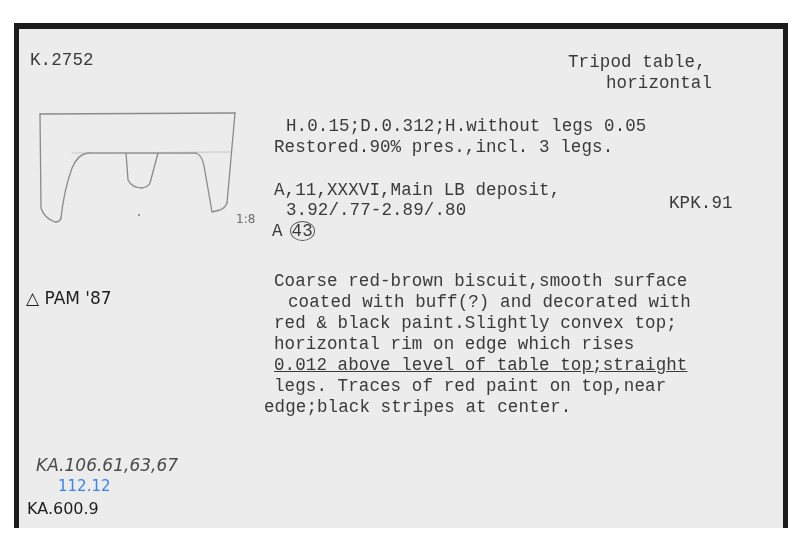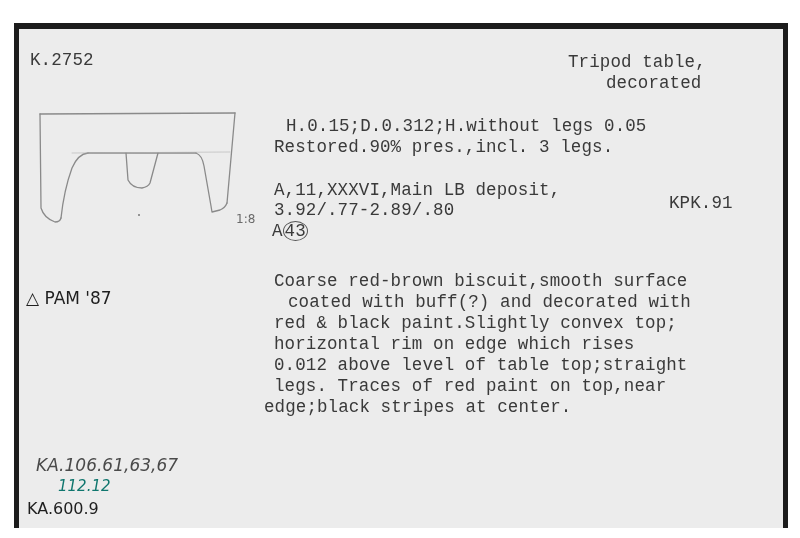--- a/index.html
+++ b/index.html
@@ -23,21 +23,21 @@
       white-space: pre; letter-spacing: 0.1px;
     }
     .hand {
       position: absolute;
       font-family: "DejaVu Sans", sans-serif;
       color: #1e1e1e; white-space: pre;
     }
     .hand-pencil { color: #6a6a6a; }
     .circled {
       display: inline-block; border: 1px solid #555; border-radius: 50%;
-      padding: 0 1px; line-height: 18px;
+      padding: 0 1px; line-height: 18px; margin-left: 7px;
     }
     svg.drawing { position: absolute; left: 0; top: 0; }
   </style>
 </head>
 <body>
 
 <div class="card"></div>
 
 <svg class="drawing" width="800" height="538">
   <g fill="none" stroke="#8a8a8a" stroke-width="1.3" stroke-linecap="round" stroke-linejoin="round">
@@ -57,37 +57,37 @@
     <path d="M227,203 L235,113"></path>
 
     <path d="M72,153 L230,152" stroke-width="0.6" stroke="#b0b0b0"></path>
   </g>
   <circle cx="139" cy="215" r="1" fill="#777"></circle>
 </svg>
 
 <div class="type" style="left:30px; top:50px;">K.2752</div>
 
 <div class="type" style="left:568px; top:52px;">Tripod table,</div>
-<div class="type" style="left:606px; top:73px;">decorated</div>
+<div class="type" style="left:606px; top:73px;">horizontal</div>
 
 <div class="type" style="left:286px; top:116px;">H.0.15;D.0.312;H.without legs 0.05</div>
 <div class="type" style="left:274px; top:137px;">Restored.90% pres.,incl. 3 legs.</div>
 
 <div class="type" style="left:274px; top:180px;">A,11,XXXVI,Main LB deposit,</div>
 <div class="type" style="left:669px; top:180px;margin-top:13px;">KPK.91</div>
-<div class="type" style="left:274px; top:200px;">3.92/.77-2.89/.80</div>
+<div class="type" style="left:286px; top:200px;">3.92/.77-2.89/.80</div>
 <div class="type" style="left:272px; top:221px;"><span>A</span><span class="circled">43</span></div>
 
 <div class="hand hand-pencil" style="left:236px; top:212px; font-size:12px;">1:8</div>
 
 <div class="hand" style="left:26px; top:288px; font-size:17px;"><span>△</span> <span>PAM '87</span></div>
 
 <div class="type" style="left:274px; top:271px;">Coarse red-brown biscuit,smooth surface</div>
 <div class="type" style="left:274px; top:292px;margin-left:14px;">coated with buff(?) and decorated with</div>
 <div class="type" style="left:274px; top:313px;">red &amp; black paint.Slightly convex top;</div>
 <div class="type" style="left:274px; top:334px;">horizontal rim on edge which rises</div>
-<div class="type" style="left:274px; top:355px;">0.012 above level of table top;straight</div>
+<div class="type" style="left:274px; top:355px;text-decoration:underline;">0.012 above level of table top;straight</div>
 <div class="type" style="left:274px; top:376px;">legs. Traces of red paint on top,near</div>
 <div class="type" style="left:264px; top:397px;text-align:center;">edge;black stripes at center.</div>
 
 <div class="hand hand-pencil" style="left:36px; top:455px; font-size:17px; font-style:italic; color:#4a4a4a;">KA.106.61,63,67</div>
-<div class="hand hand-pencil" style="left:58px; top:477px; font-size:15px; font-style:italic; color:#0f766e;">112.12</div>
+<div class="hand hand-pencil" style="left:58px; top:477px; font-size:15px; color:#3b82f6;">112.12</div>
 <div class="hand" style="left:27px; top:499px; font-size:16px;">KA.600.9</div>
 
 </body></html>

